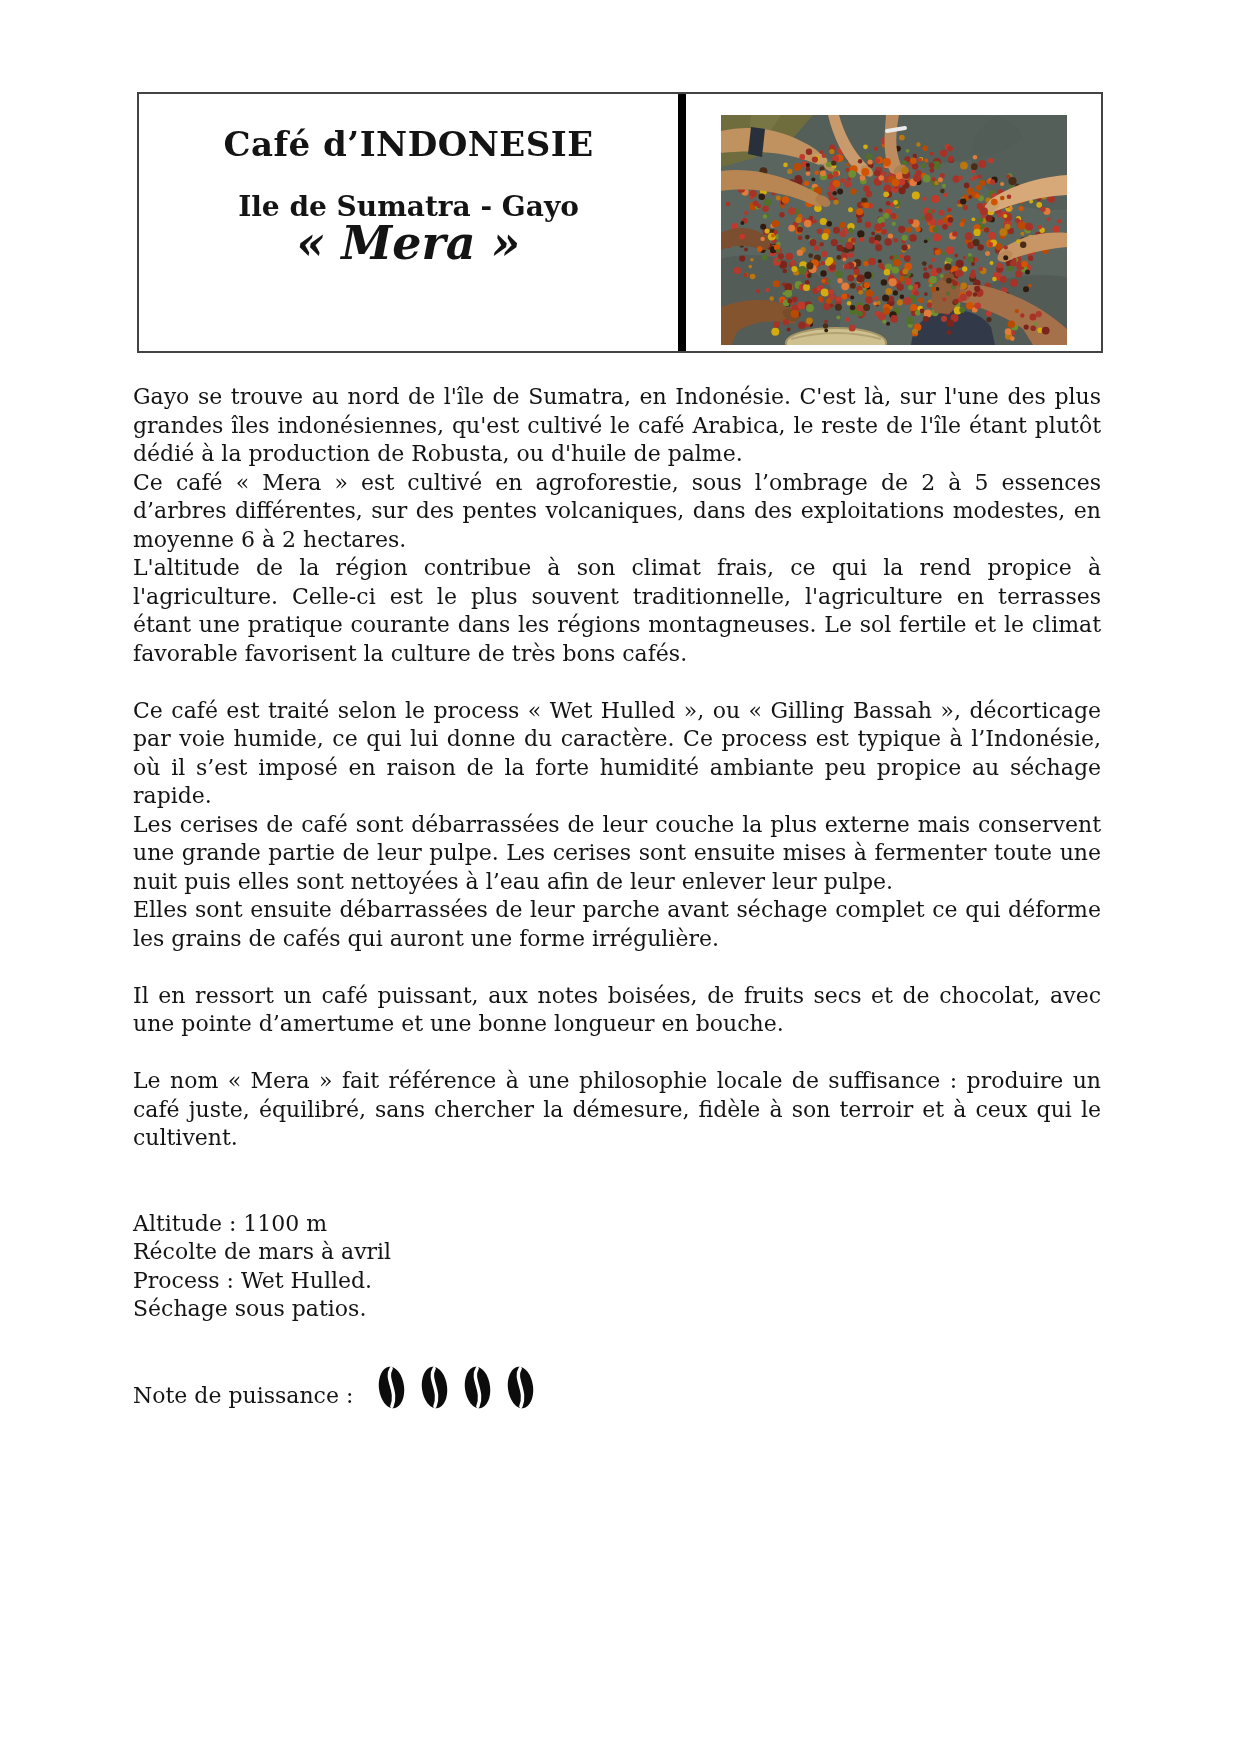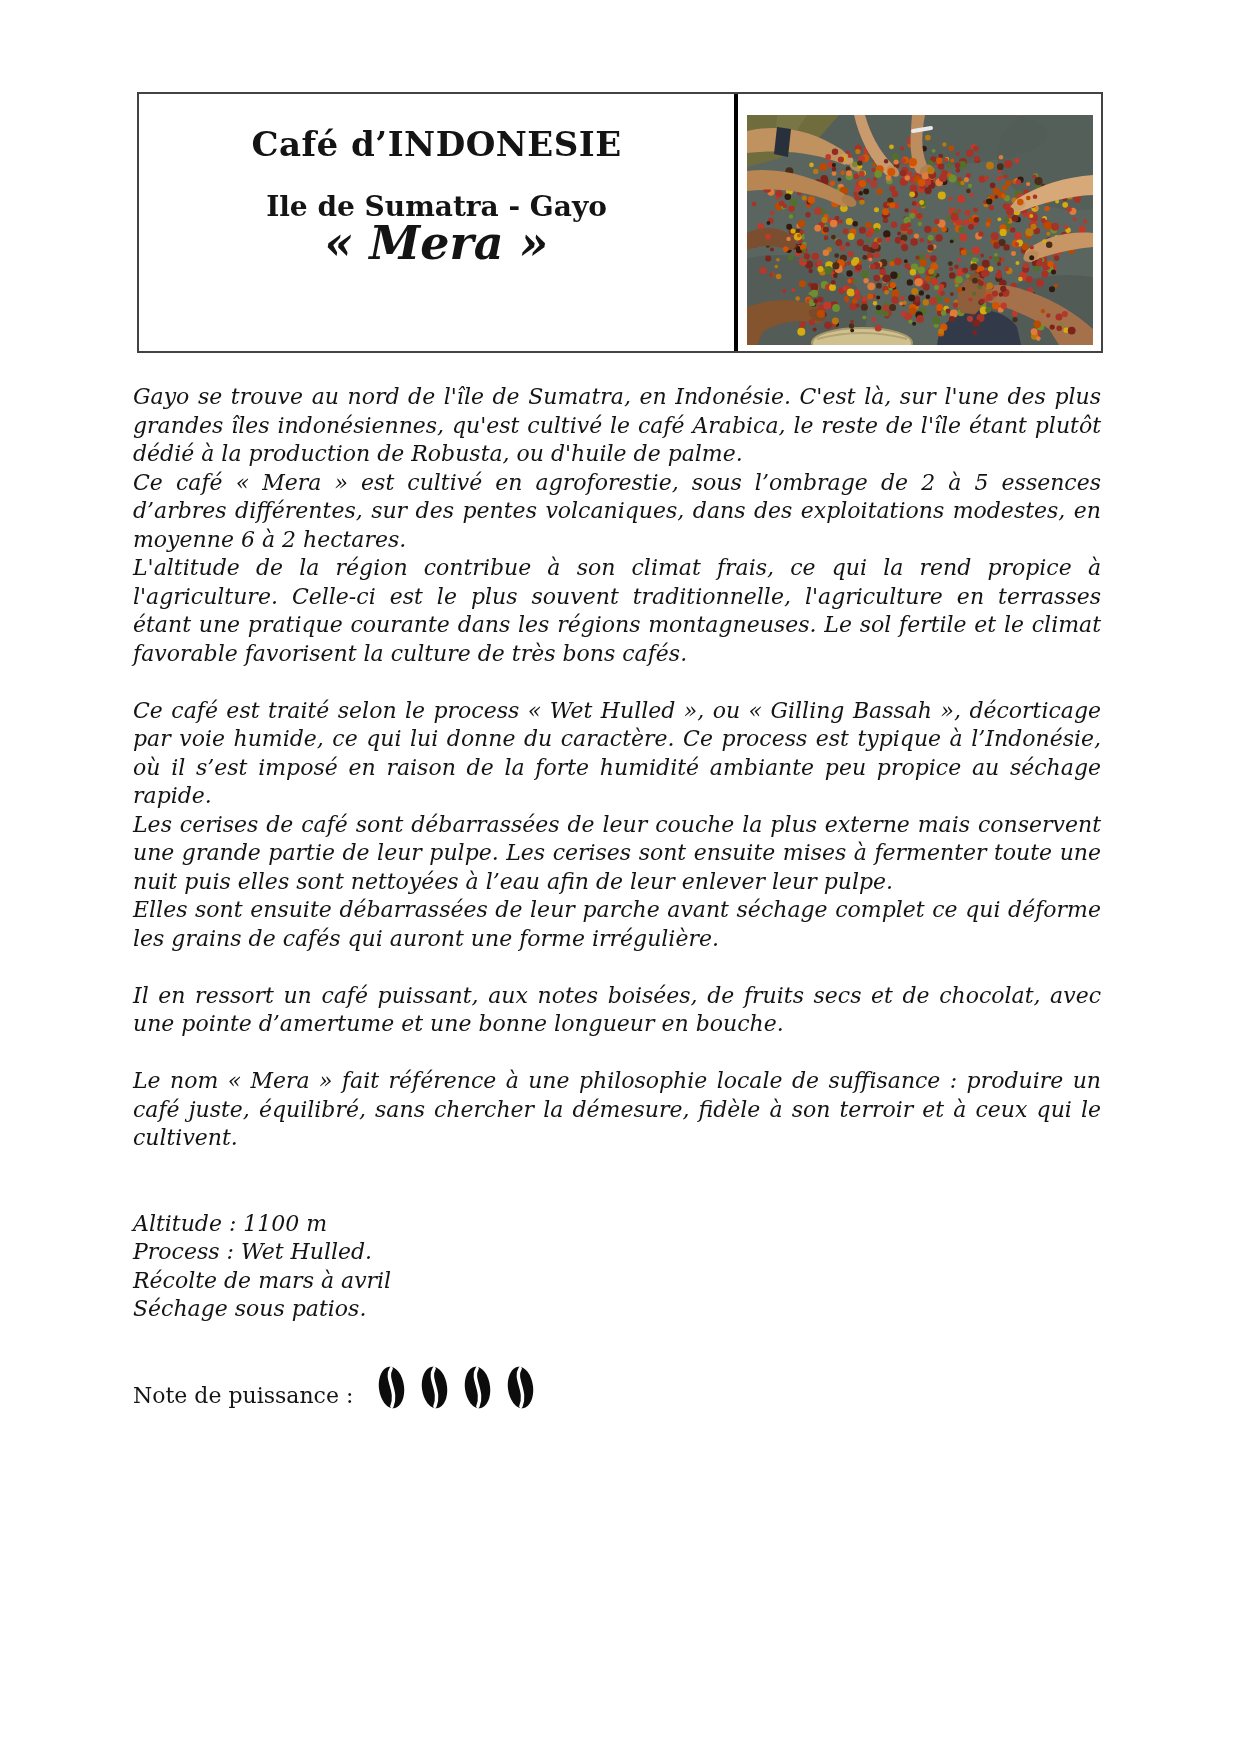--- a/index.html
+++ b/index.html
@@ -14,22 +14,22 @@
   
   .header-box{
     position:absolute;left:137px;top:92px;
     width:966px;height:261px;
     border:2px solid #434343;
     box-sizing:border-box;
     display:flex;
     background:#ffffff;
   }
   .header-titles{
-    width:599px;
-    border-right:4px solid #000000;
+    width:547px;
+    border-right:8px solid #000000;
     box-sizing:border-box;
     text-align:center;
     padding-top:30px;
   }
   .title-main{
     margin:0 0 24px 0;
     font-size:34px;line-height:40px;
     font-weight:bold;
     letter-spacing:.5px;
   }
@@ -47,21 +47,21 @@
     flex:1;
     display:flex;justify-content:center;align-items:flex-start;
     padding-top:21px;
   }
   .photo-svg{display:block;}
   
   .body-text{
     position:absolute;left:133px;top:383px;width:968px;
     font-size:22px;line-height:28.5px;
   }
-  .body-text p{margin:0;text-align:justify;font-style:italic;}
+  .body-text p{margin:0;text-align:justify;}
   .body-text p.spec{text-align:left;}
   .blank{height:28.5px;}
   .blank2{height:57px;}
   
   .power-row{
     display:flex;align-items:flex-end;
     margin-top:40px;
   }
   .power-label{font-size:22px;}
   .beans{display:flex;gap:14px;margin-left:24px;align-items:center;}
@@ -1021,22 +1021,22 @@
     <p>Ce café est traité selon le process « Wet Hulled », ou « Gilling Bassah », décorticage par voie humide, ce qui lui donne du caractère. Ce process est typique à l’Indonésie, où il s’est imposé en raison de la forte humidité ambiante peu propice au séchage rapide.</p>
     <p>Les cerises de café sont débarrassées de leur couche la plus externe mais conservent une grande partie de leur pulpe. Les cerises sont ensuite mises à fermenter toute une nuit puis elles sont nettoyées à l’eau afin de leur enlever leur pulpe.</p>
     <p>Elles sont ensuite débarrassées de leur parche avant séchage complet ce qui déforme les grains de cafés qui auront une forme irrégulière.</p>
     <div class="blank"></div>
     <p>Il en ressort un café puissant, aux notes boisées, de fruits secs et de chocolat, avec une pointe d’amertume et une bonne longueur en bouche.</p>
     <div class="blank"></div>
     <p>Le nom « Mera » fait référence à une philosophie locale de suffisance : produire un café juste, équilibré, sans chercher la démesure, fidèle à son terroir et à ceux qui le cultivent.</p>
     <div class="blank2"></div>
 
     <p class="spec">Altitude : 1100 m</p>
+    <p class="spec">Récolte de mars à avril</p>
     <p class="spec">Process : Wet Hulled.</p>
-    <p class="spec">Récolte de mars à avril</p>
     <p class="spec">Séchage sous patios.</p>
 
     <div class="power-row">
       <span class="power-label">Note de puissance :</span>
       <span class="beans" id="beans">
           <svg class="bean" viewBox="0 0 30 47">
             <g transform="rotate(-7 15 23.5)">
               <ellipse cx="15" cy="23.5" rx="13" ry="21.5" fill="#0c0c0c"></ellipse>
               <path d="M17 4 C 9 14, 21.5 28, 13 43" stroke="#ffffff" stroke-width="3.6" fill="none" stroke-linecap="round"></path>
             </g>

